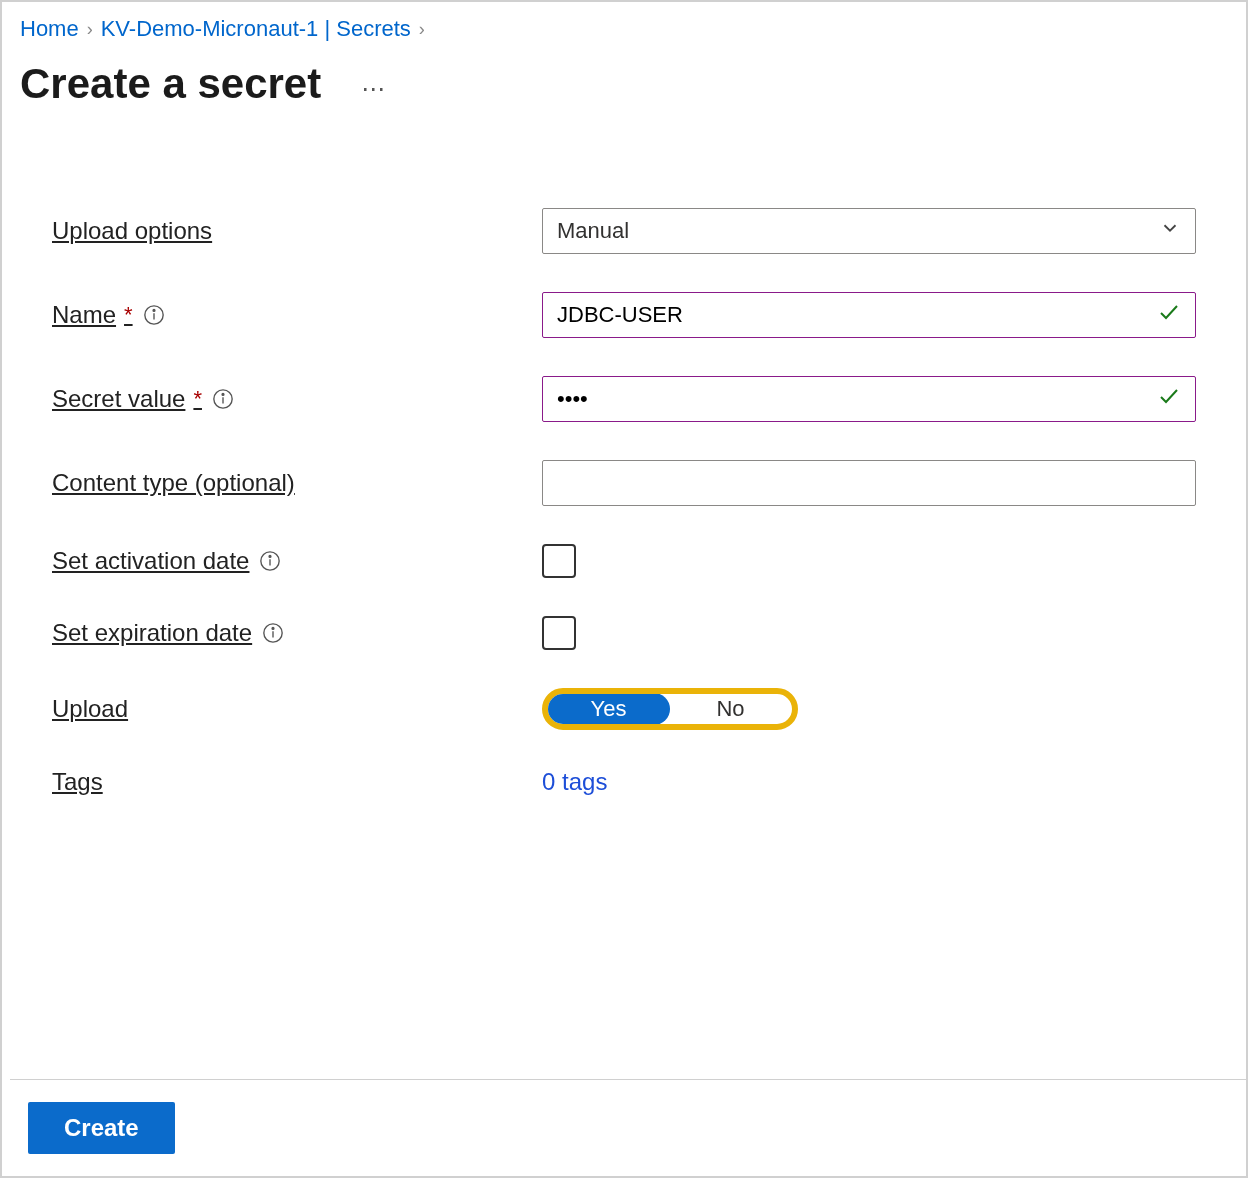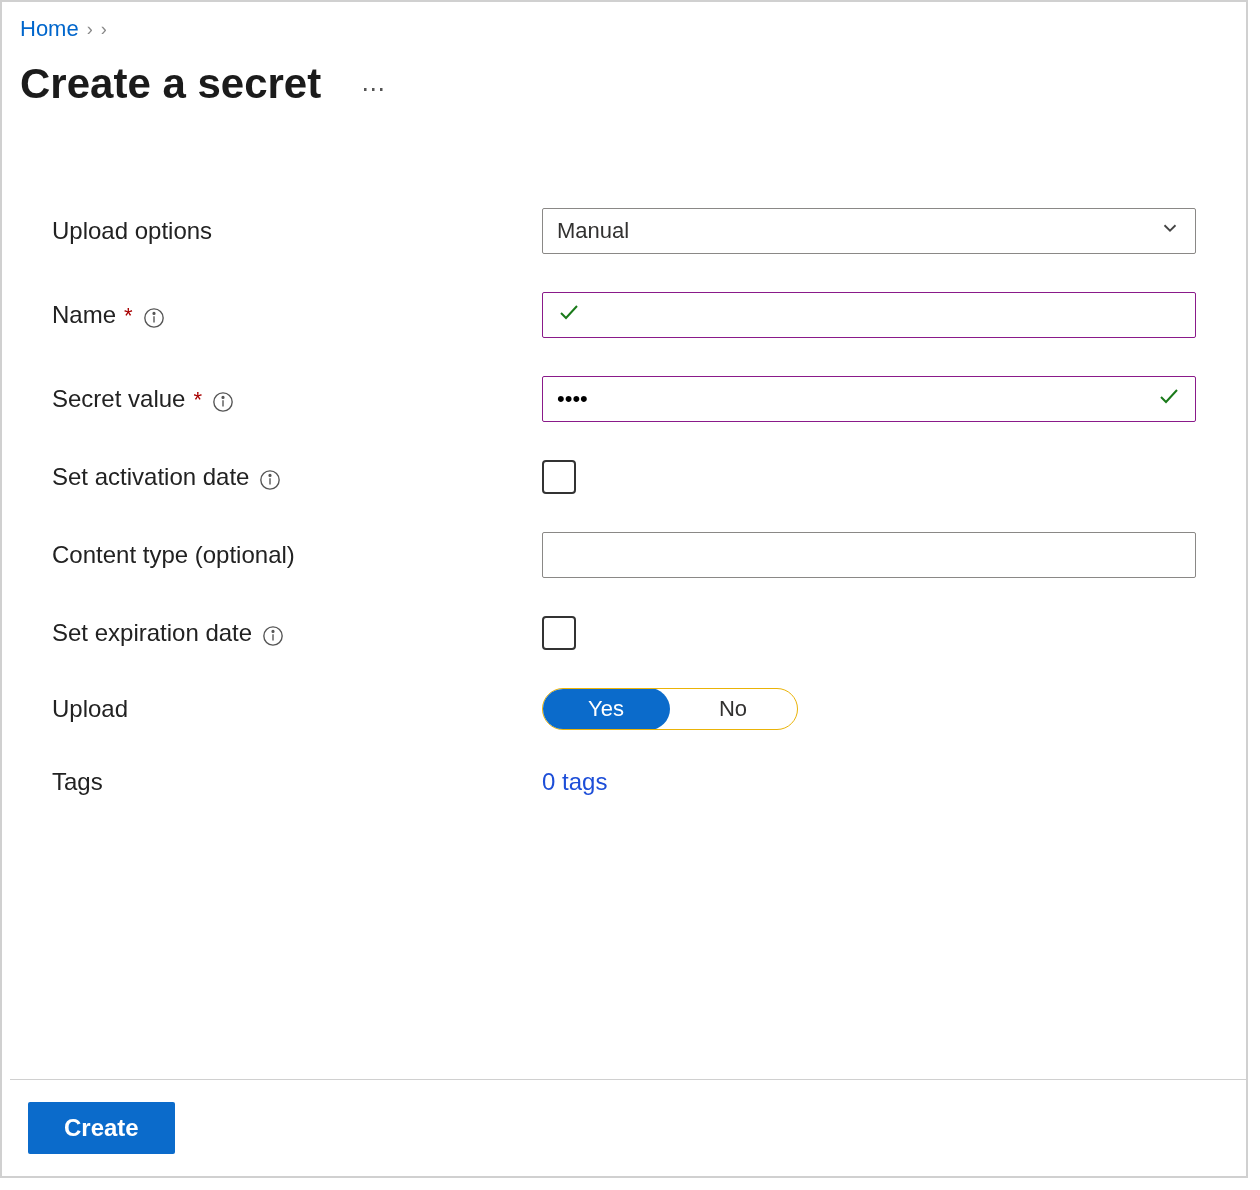--- a/index.html
+++ b/index.html
@@ -54,22 +54,23 @@
     .form-row {
       display: flex;
       align-items: center;
       margin-bottom: 38px;
     }
     .form-label {
       width: 490px;
       font-size: 24px;
       color: #222;
       display: flex;
-      align-items: flex-end;
+      align-items: center;
       gap: 10px;
+      text-decoration: underline;
     }
     .required-star { color: #a80000; font-size: 22px; margin-left: -2px; }
     .info-icon { width: 22px; height: 22px; display: inline-flex; align-items: center; justify-content: center; color: #555; cursor: pointer; }
     .info-icon svg { width: 22px; height: 22px; }
     .form-control-cell { flex: 1; display: flex; align-items: flex-start; }
     .select-wrap, .text-input {
       width: 100%;
       height: 46px;
       border: 1px solid #8a8886;
       border-radius: 2px;
@@ -89,21 +90,21 @@
     .check-icon svg { width: 24px; height: 24px; }
     .chevron-icon svg { width: 22px; height: 22px; stroke: #444; }
     .checkbox-box {
       width: 34px; height: 34px; border: 2px solid #333; border-radius: 4px; background: #fff; cursor: pointer;
     }
     .toggle-pill {
       display: flex;
       align-items: center;
       width: 256px;
       height: 42px;
-      border: 1px solid #eab308;
+      border: 6px solid #eab308;
       border-radius: 22px;
       overflow: hidden;
       background: #fff;
     }
     .toggle-opt {
       flex: 1;
       text-align: center;
       font-size: 22px;
       height: 100%;
       display: flex;
@@ -138,20 +139,21 @@
     }
   </style>
 </head>
 <body>
 
 <div class="page-wrapper">
 
   <nav class="breadcrumb">
     <a href="#">Home</a>
     <span class="sep">›</span>
+    <a href="#">KV-Demo-Micronaut-1 | Secrets</a>
     <span class="sep">›</span>
   </nav>
 
   <div class="page-title-row">
     <h1 class="page-title">Create a secret</h1>
     <span class="more-dots">⋯</span>
   </div>
 
   <div class="form-area">
 
@@ -178,20 +180,21 @@
         <span class="info-icon">
           <svg viewBox="0 0 24 24" fill="none" stroke="currentColor" stroke-width="1.5">
               <circle cx="12" cy="12" r="10"></circle>
               <line x1="12" y1="10" x2="12" y2="17"></line>
               <circle cx="12" cy="7" r="1" fill="currentColor"></circle>
             </svg>
         </span>
       </div>
       <div class="form-control-cell">
         <div class="text-input valid">
+          <input type="text" value="JDBC-USER" style="">
           <span class="check-icon">
             <svg viewBox="0 0 24 24" fill="none" stroke="currentColor" stroke-width="2">
                 <polyline points="4 13 9 18 20 6"></polyline>
               </svg>
           </span>
         </div>
       </div>
     </div>
 
     <div class="form-row">
@@ -213,42 +216,42 @@
             <svg viewBox="0 0 24 24" fill="none" stroke="currentColor" stroke-width="2">
                 <polyline points="4 13 9 18 20 6"></polyline>
               </svg>
           </span>
         </div>
       </div>
     </div>
 
     <div class="form-row">
       <div class="form-label">
-        <span>Set activation date</span>
-        <span class="info-icon">
-          <svg viewBox="0 0 24 24" fill="none" stroke="currentColor" stroke-width="1.5">
-              <circle cx="12" cy="12" r="10"></circle>
-              <line x1="12" y1="10" x2="12" y2="17"></line>
-              <circle cx="12" cy="7" r="1" fill="currentColor"></circle>
-            </svg>
-        </span>
-      </div>
-      <div class="form-control-cell">
-        <div class="checkbox-box"></div>
-      </div>
-    </div>
-
-    <div class="form-row">
-      <div class="form-label">
         <span>Content type (optional)</span>
       </div>
       <div class="form-control-cell">
         <div class="text-input">
           <input type="text" value="" style="">
         </div>
+      </div>
+    </div>
+
+    <div class="form-row">
+      <div class="form-label">
+        <span>Set activation date</span>
+        <span class="info-icon">
+          <svg viewBox="0 0 24 24" fill="none" stroke="currentColor" stroke-width="1.5">
+              <circle cx="12" cy="12" r="10"></circle>
+              <line x1="12" y1="10" x2="12" y2="17"></line>
+              <circle cx="12" cy="7" r="1" fill="currentColor"></circle>
+            </svg>
+        </span>
+      </div>
+      <div class="form-control-cell">
+        <div class="checkbox-box"></div>
       </div>
     </div>
 
     <div class="form-row">
       <div class="form-label">
         <span>Set expiration date</span>
         <span class="info-icon">
           <svg viewBox="0 0 24 24" fill="none" stroke="currentColor" stroke-width="1.5">
               <circle cx="12" cy="12" r="10"></circle>
               <line x1="12" y1="10" x2="12" y2="17"></line>

